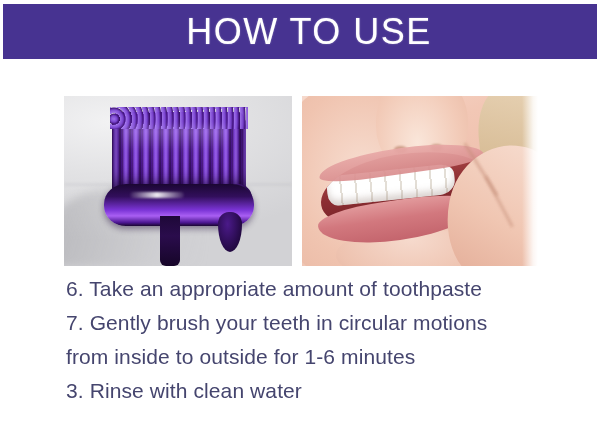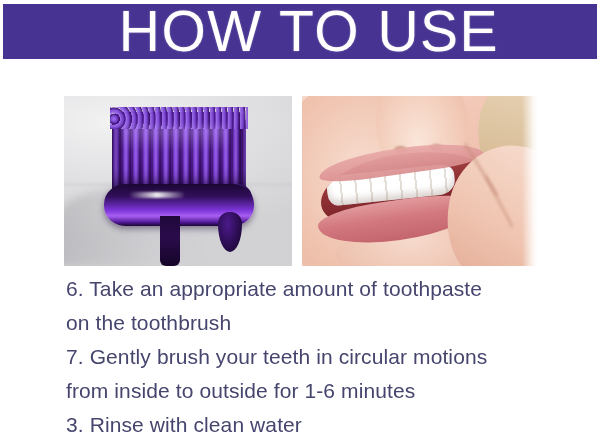--- a/index.html
+++ b/index.html
@@ -30,21 +30,21 @@
     width: 594px;
     height: 55px;
     background: #473391;
     display: flex;
     align-items: center;
     justify-content: center;
     box-sizing: border-box;
   }
   .header-title {
     color: #ffffff;
-    font-size: 57px;
+    font-size: 36px;
     font-weight: 400;
     letter-spacing: 1.5px;
     line-height: 1;
     white-space: nowrap;
     text-shadow: 0 0 2px rgba(255,255,255,0.35);
     margin-left: 18px;
   }
 
   
   .media-row {
@@ -384,19 +384,18 @@
       <div class="hand"></div>
       <div class="finger-line-a"></div>
       <div class="finger-line-b"></div>
       <div class="photo-edge-right"></div>
     </div>
 
   </div>
 
   <div class="instructions">
     <div class="instr-line">6. Take an appropriate amount of toothpaste</div>
-    <div class="instr-line">on the toothbrush</div>
     <div class="instr-line">7. Gently brush your teeth in circular motions</div>
     <div class="instr-line">from inside to outside for 1-6 minutes</div>
     <div class="instr-line">3. Rinse with clean water</div>
   </div>
 
 </div>
 
 </body></html>

